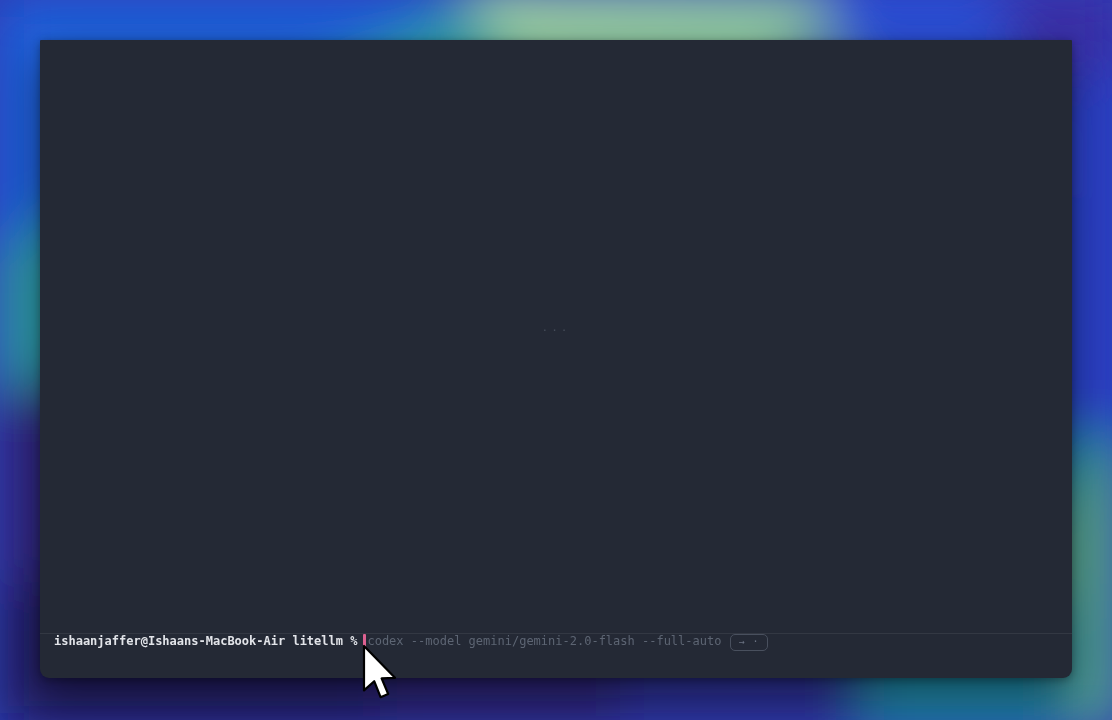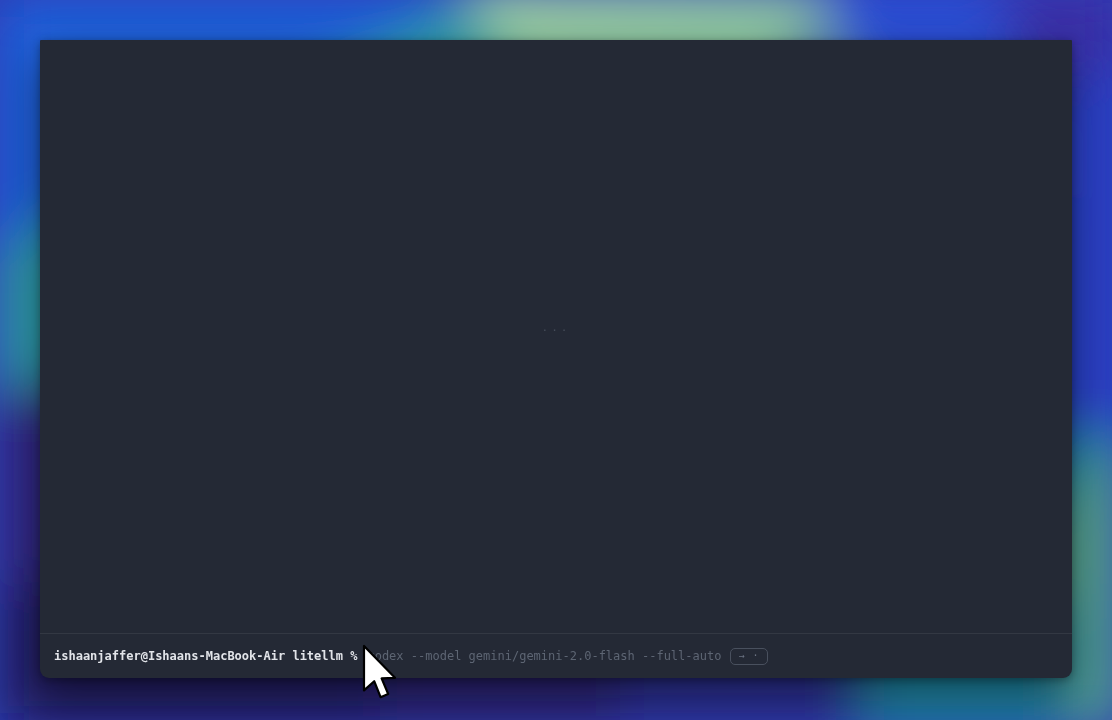--- a/index.html
+++ b/index.html
@@ -47,21 +47,21 @@
     color: #454c59;
     font-size: 11px;
     letter-spacing: 3px;
     user-select: none;
   }
   .prompt-bar {
     flex: 0 0 45px;
     height: 45px;
     border-top: 1px solid rgba(255,255,255,0.07);
     display: flex;
-    align-items: center;
+    align-items: flex-start;
     padding: 0 14px;
     box-sizing: border-box;
     white-space: pre;
   }
   .prompt-text {
     color: #e2e4e9;
     font-size: 12px;
     font-weight: 700;
   }
   .beam-cursor {

